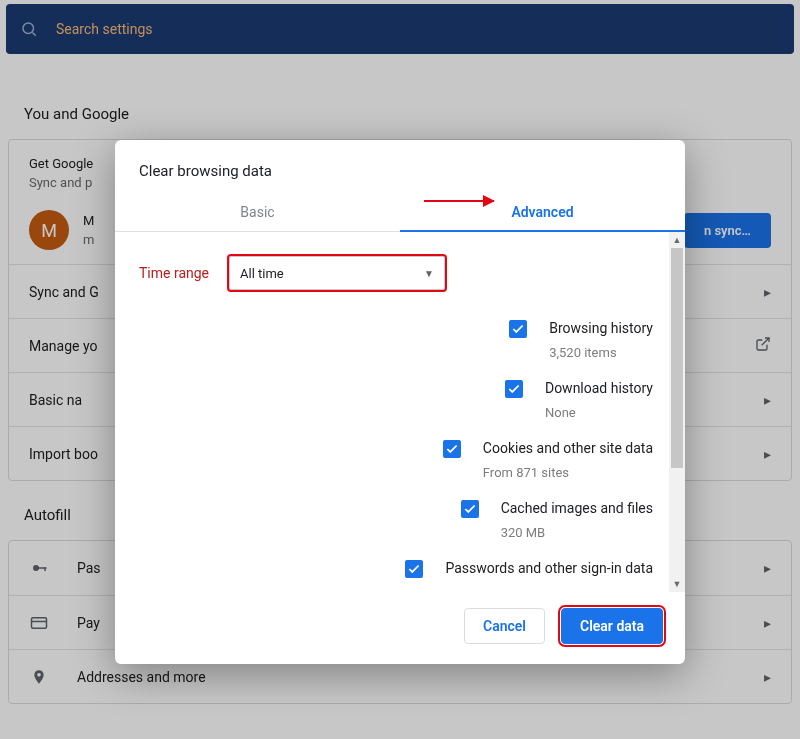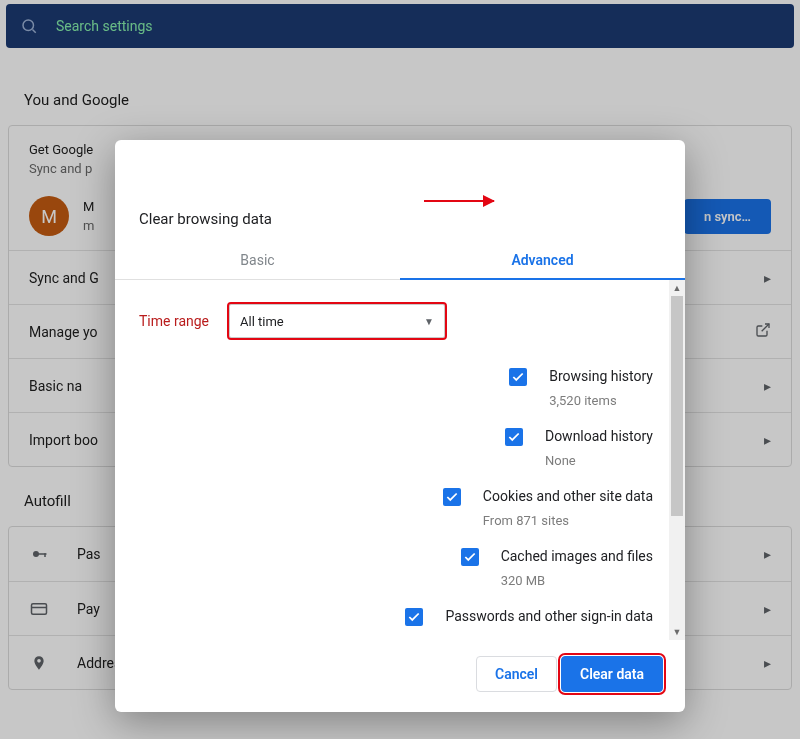--- a/index.html
+++ b/index.html
@@ -2,26 +2,26 @@
 <html><head>
 <meta charset="utf-8">
 <style>
   * { box-sizing: border-box; margin: 0; padding: 0; font-family: 'Segoe UI', Roboto, Arial, sans-serif; }
   body { background: #fff; width: 800px; height: 739px; overflow: hidden; position: relative; }
 
   
   .bg { position: absolute; inset: 0; filter: brightness(1); }
   .searchbar {
     background: #1b3a72;
-    margin: 4px 6px 4px 6px;
-    height: 44px;
+    margin: 4px 6px 12px 6px;
+    height: 50px;
     border-radius: 4px;
     display: flex; align-items: center;
     padding: 0 14px;
-    color: #86efac;
+    color: #fdba74;
   }
   .searchbar .sicon { width: 18px; height: 18px; margin-right: 18px; color: #9db2d6; }
   .searchbar span { font-size: 14px; }
 
   .page { padding: 14px 8px 0 8px; }
   .section-title { font-size: 15px; color: #212121; margin: 25px 0 16px 16px; }
 
   .card {
     border: 1px solid #dcdcdc; border-radius: 4px; background: #fff;
   }
@@ -53,21 +53,21 @@
 
   .overlay { position: absolute; inset: 0; background: rgba(0,0,0,0.22); }
 
   
   .dialog {
     position: absolute; top: 140px; left: 50%; transform: translateX(-50%);
     width: 570px; background: #fff; border-radius: 6px;
     box-shadow: 0 10px 40px rgba(0,0,0,0.35);
     display: flex; flex-direction: column;
   }
-  .dlg-title { font-size: 15px; padding: 22px 24px 12px 24px; color: #202124; margin-top: 48px; }
+  .dlg-title { font-size: 15px; padding: 22px 24px 12px 24px; color: #202124; }
   .tabs { display: flex; }
   .tab {
     flex: 1; text-align: center; padding: 12px 0 10px 0; font-size: 14px;
     color: #80868b; border-bottom: 1px solid #e0e0e0; position: relative;
   }
   .tab.active { color: #1a73e8; font-weight: 600; border-bottom: 2px solid #1a73e8; }
 
   .arrow {
     position: absolute; left: 50%; top: 200px; width: 70px; height: 2px;
     background: #e30613; margin-left: 24px;
@@ -103,21 +103,21 @@
     position: absolute; right: 0; top: 0; bottom: 0; width: 16px;
     background: #f1f1f1;
   }
   .vscroll .up, .vscroll .dn {
     position: absolute; left: 0; right: 0; height: 16px; display:flex; align-items:center; justify-content:center;
     color: #6b6b6b; font-size: 9px;
   }
   .vscroll .up { top: 0; } .vscroll .dn { bottom: 0; }
   .vscroll .thumb { position: absolute; left: 2px; right: 2px; top: 16px; height: 220px; background: #c6c6c6; border-radius: 0; }
 
-  .dlg-footer { display: flex; justify-content: flex-end; gap: 4px; padding: 16px 22px 20px 22px; }
+  .dlg-footer { display: flex; justify-content: flex-end; gap: 16px; padding: 16px 22px 20px 22px; }
   .btn {
     height: 36px; padding: 0 18px; font-size: 14px; border-radius: 4px; border: 1px solid #dadce0;
     background: #fff; color: #1a73e8; font-weight: 600;
   }
   .btn.primary { background: #1a73e8; color: #fff; border: 1px solid #1a73e8; }
   .btn.primary.annot { outline: 2px solid #e30613; outline-offset: 1px; }
 </style>
 </head>
 <body>
 

